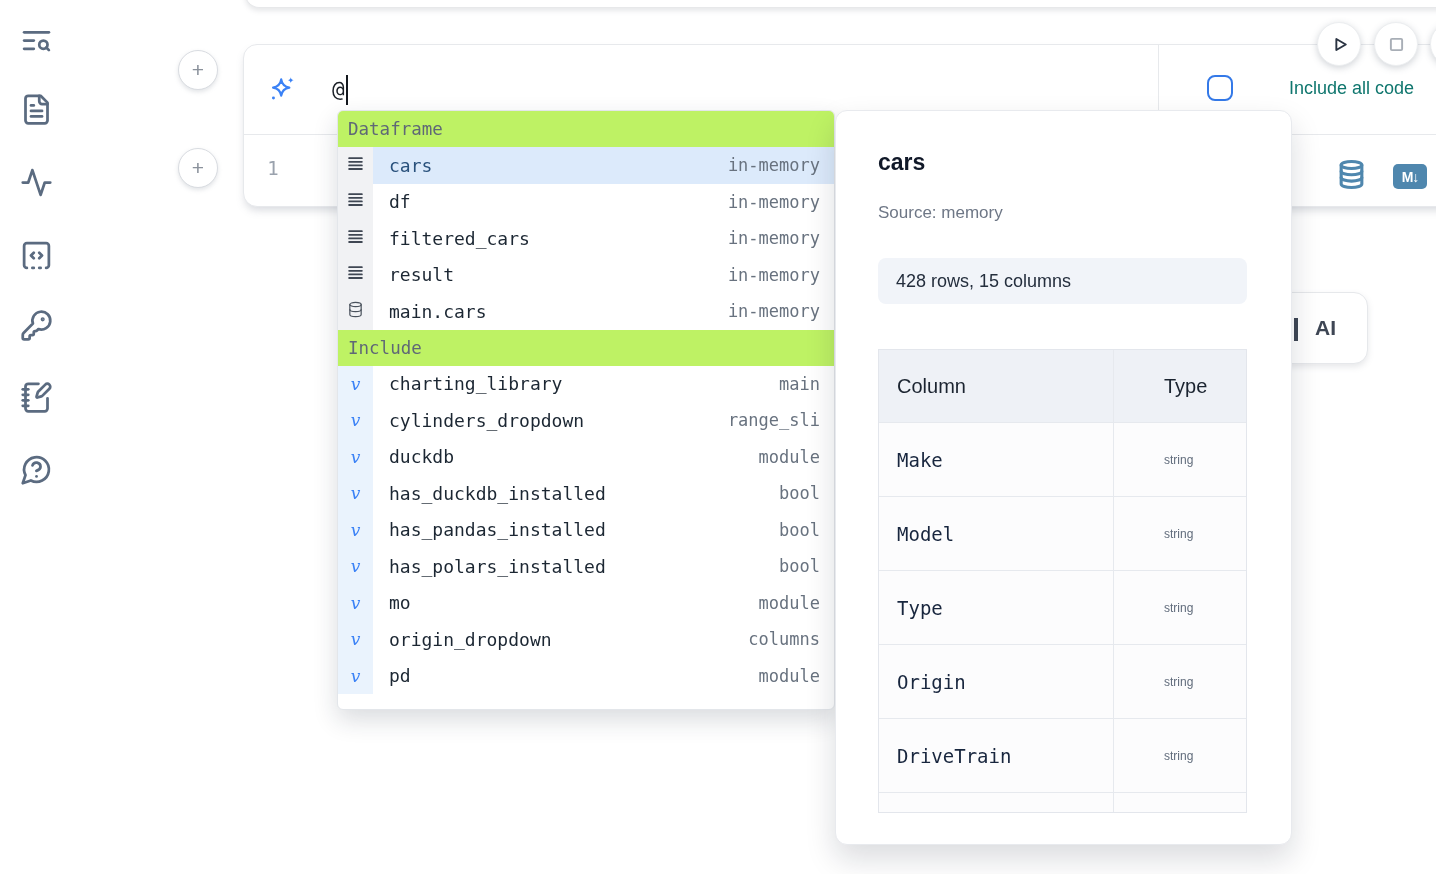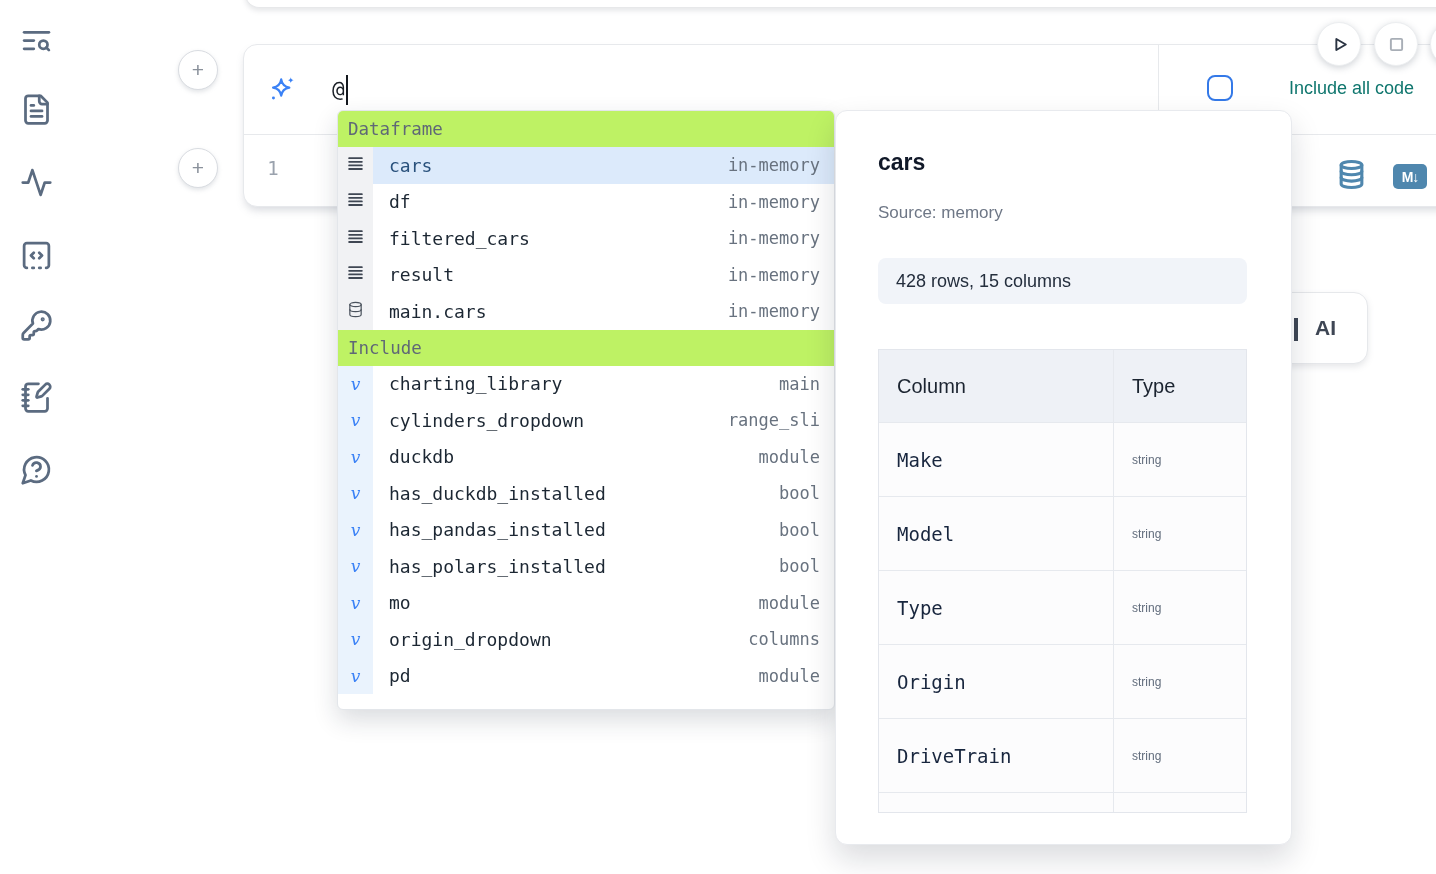--- a/index.html
+++ b/index.html
@@ -80,21 +80,21 @@
   
   .card { position:absolute; left:835px; top:110px; width:457px; height:735px; background:#fff;
     border:1px solid #e8eaee; border-radius:12px; box-shadow:0 14px 30px rgba(15,23,42,.15);
     z-index:7; padding:0 0 0 42px; overflow:hidden; }
   .card-title { position:absolute; left:42px; top:38px; font-size:23px; font-weight:bold; color:#101828; }
   .card-source { position:absolute; left:42px; top:92px; font-size:17px; color:#6e7786; }
   .shape-box { position:absolute; left:42px; top:147px; width:369px; height:46px; background:#f1f4f9;
     border-radius:8px; display:flex; align-items:center; padding-left:18px; font-size:18px; color:#242e3d; }
   .tbl-wrap { position:absolute; left:42px; top:238px; width:369px; height:464px; overflow:hidden;
     border:1px solid #e3e6ec; }
-  .tbl-row { display:flex; height:74px; background:#fcfcfd; border-top:1px solid #e6e9ee; }
+  .tbl-row { display:flex; height:74px; background:#fcfcfd; border-top:1px solid #e6e9ee;gap:32px; }
   .tbl-row.head { height:72px; background:#eef1f6; border-top:none; }
   .tc-name { width:235px; flex:0 0 235px; display:flex; align-items:center; padding-left:18px; border-right:1px solid #e6e9ee; }
   .tc-type { flex:1; display:flex; align-items:center; padding-left:18px; }
   .tbl-row.head .tc-name, .tbl-row.head .tc-type { font-size:20px; color:#1b2430; }
   .tbl-row .col-name { font-size:19px; color:#18263e; }
   .tbl-row .col-type { font-size:12px; color:#616c7c; }
 </style>
 </head>
 <body>
 

